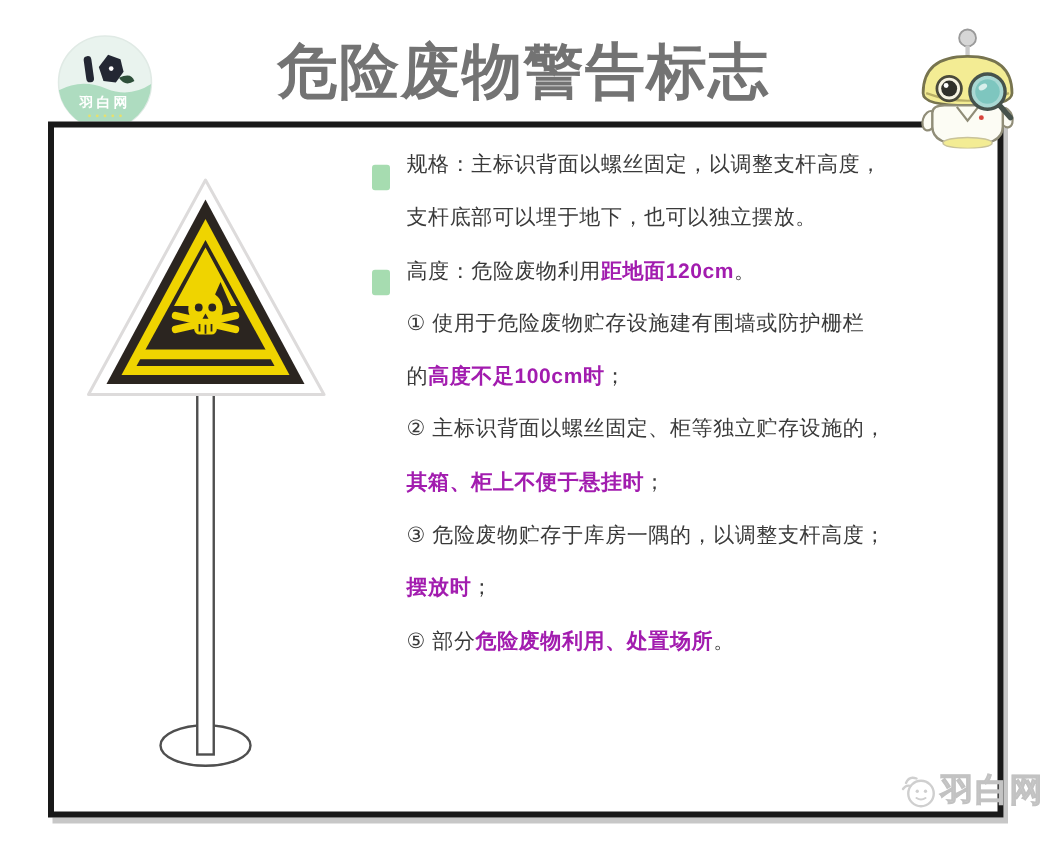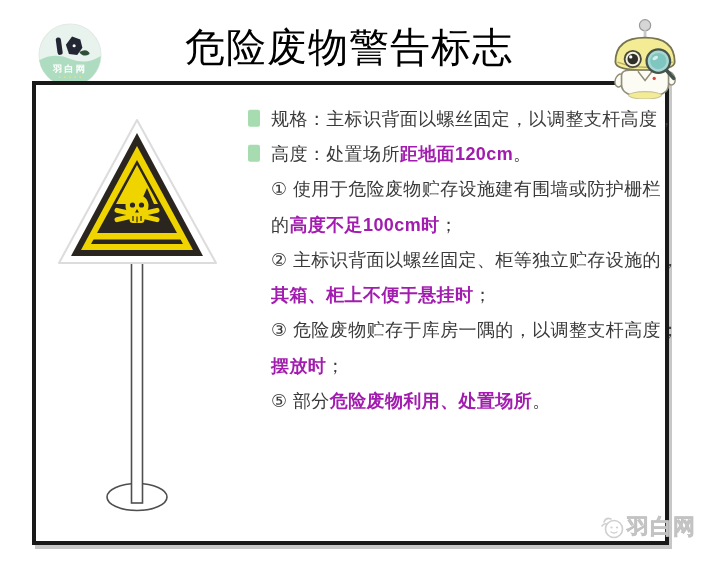--- a/index.html
+++ b/index.html
@@ -1,37 +1,37 @@
 <!DOCTYPE html>
 <html><head>
 <meta charset="utf-8">
 <style>
   html,body{margin:0;padding:0;background:#ffffff;}
   .page{position:relative;width:701px;height:572px;background:#fff;overflow:hidden;
         font-family:"Liberation Sans","DejaVu Sans",sans-serif;}
 
   
   .title{position:absolute;left:349px;top:20px;transform:translateX(-50%);
-         font-size:40px;font-weight:400;color:#000000;letter-spacing:1px;
+         font-size:40px;font-weight:700;color:#737373;letter-spacing:1px;
          white-space:nowrap;margin:0;}
   .logo{position:absolute;left:38px;top:23px;width:64px;height:64px;}
   .mascot{position:absolute;left:596px;top:17px;width:94px;height:82px;z-index:6;}
 
   
   .main-box{position:absolute;left:32px;top:81px;width:629px;height:456px;
             border:4px solid #191919;background:#fff;
             box-shadow:3px 4px 0 rgba(70,70,70,.3);}
 
   
   .sign-svg{position:absolute;left:40px;top:103px;width:200px;height:412px;z-index:2;}
 
   
   .text-lines{position:absolute;left:271px;top:101px;width:400px;z-index:2;}
-  .line{position:relative;height:35.3px;display:flex;align-items:center;
-        font-size:18px;color:#3a3a3a;font-weight:500;letter-spacing:.4px;
+  .line{position:relative;height:35.3px;display:flex;
+        font-size:14px;color:#3a3a3a;font-weight:500;letter-spacing:.4px;
         white-space:nowrap;}
   .bullet{position:absolute;left:-23px;top:50%;transform:translateY(-54%);
           width:12px;height:17px;background:#a6dcb0;border-radius:2px;}
   .line-text span.bold{font-weight:900;color:#a21caf;}
 
   
   .watermark{position:absolute;right:5px;top:512px;display:flex;align-items:center;
              gap:1px;z-index:7;}
   .watermark-text{font-size:22px;font-weight:600;color:#cfcfcf;
                   -webkit-text-stroke:.6px #c2c2c2;letter-spacing:1px;}
@@ -108,24 +108,28 @@
       </g>
     </g>
   </svg>
 
   <div class="text-lines">
   <div class="line">
     <span class="bullet" style="background: rgb(166, 220, 176);"></span>
     <span class="line-text"><span>规格：主标识背面以螺丝固定，以调整支杆高度，</span></span>
   </div>
 
+  <div class="line">
+
+    <span class="line-text"><span>支杆底部可以埋于地下，也可以独立摆放。</span></span>
+  </div>
 
   <div class="line">
     <span class="bullet" style="background: rgb(166, 220, 176);"></span>
-    <span class="line-text"><span>高度：处置场所</span><span class="bold">距地面120cm</span><span>。</span></span>
+    <span class="line-text"><span>高度：危险废物利用</span><span class="bold">距地面120cm</span><span>。</span></span>
   </div>
 
 
   <div class="line">
 
     <span class="line-text"><span>① 使用于危险废物贮存设施建有围墙或防护栅栏</span></span>
   </div>
 
   <div class="line">
 

